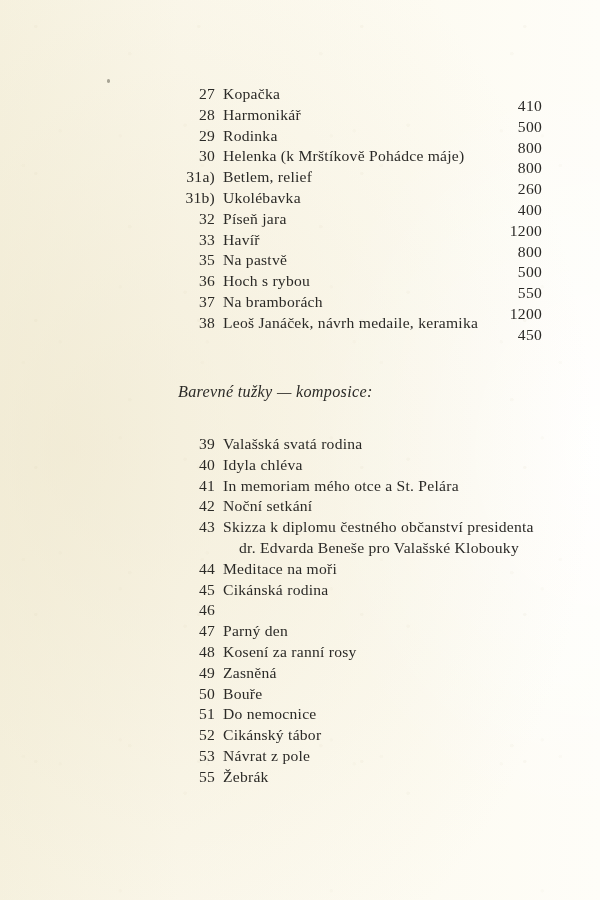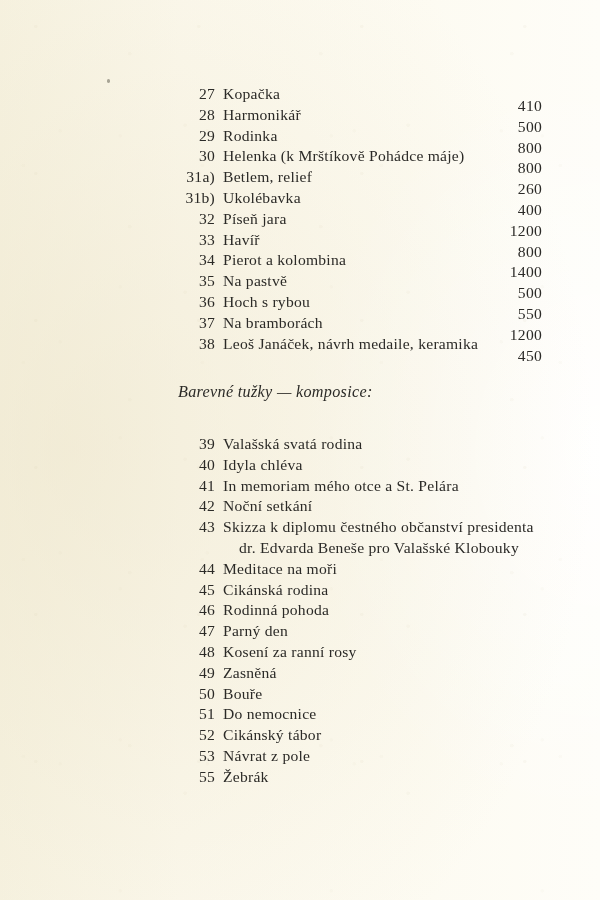--- a/index.html
+++ b/index.html
@@ -150,25 +150,20 @@
         <span class="num">32</span>
         <span class="title">Píseň jara</span>
         <span class="price">1200</span>
       </div>
       <div class="entry">
         <span class="num">33</span>
         <span class="title">Havíř</span>
         <span class="price">800</span>
       </div>
       <div class="entry">
-        <span class="num">34</span>
-        <span class="title">Pierot a kolombina</span>
-        <span class="price">1400</span>
-      </div>
-      <div class="entry">
         <span class="num">35</span>
         <span class="title">Na pastvě</span>
         <span class="price">500</span>
       </div>
       <div class="entry">
         <span class="num">36</span>
         <span class="title">Hoch s rybou</span>
         <span class="price">550</span>
       </div>
       <div class="entry">
@@ -215,21 +210,20 @@
       <div class="entry">
         <span class="num">44</span>
         <span class="title">Meditace na moři</span>
       </div>
       <div class="entry">
         <span class="num">45</span>
         <span class="title">Cikánská rodina</span>
       </div>
       <div class="entry">
         <span class="num">46</span>
-        <span class="title">Rodinná pohoda</span>
       </div>
       <div class="entry">
         <span class="num">47</span>
         <span class="title">Parný den</span>
       </div>
       <div class="entry">
         <span class="num">48</span>
         <span class="title">Kosení za ranní rosy</span>
       </div>
       <div class="entry">

